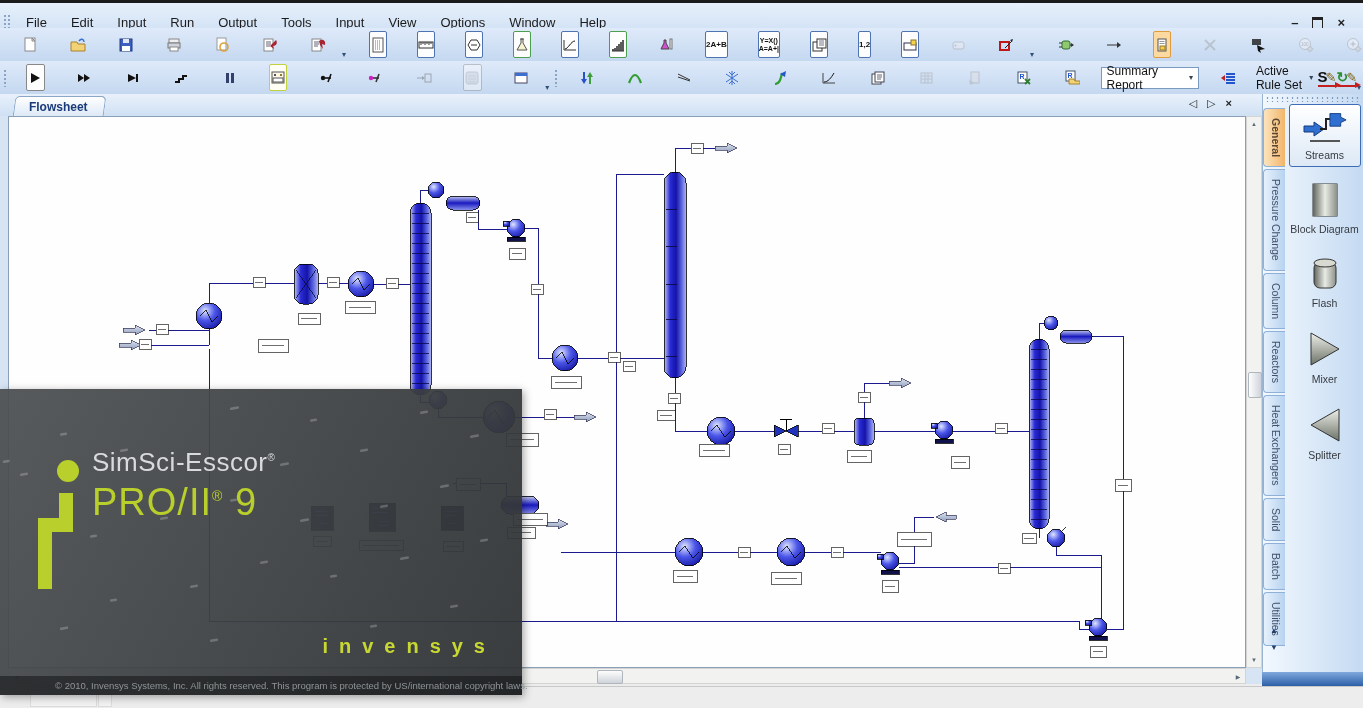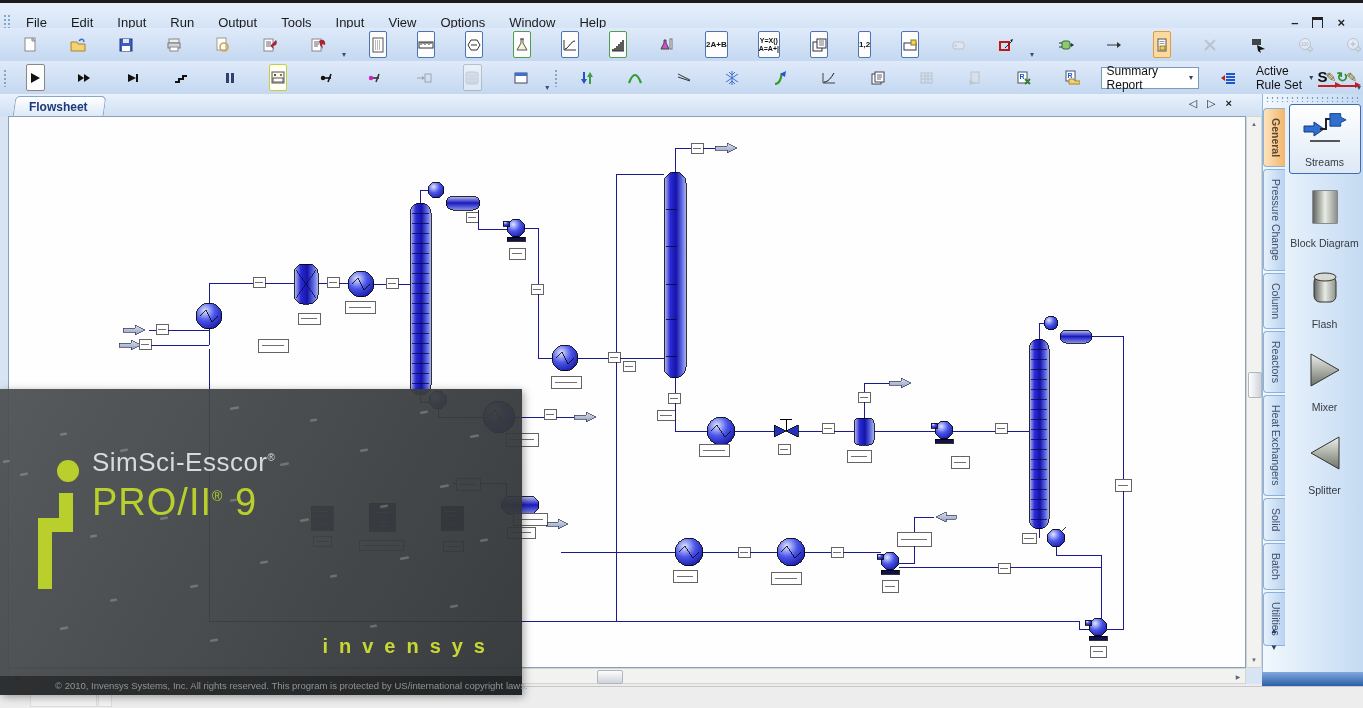--- a/index.html
+++ b/index.html
@@ -71,21 +71,21 @@
     background-image:radial-gradient(#7d9cc0 1px,transparent 1.2px);background-size:5px 4px;}
   .pal-tabs{position:absolute;left:0;top:14px;width:22px;display:flex;flex-direction:column;gap:2px;}
   .pal-tab{writing-mode:vertical-rl;font-size:10.5px;color:#44506b;padding:9px 3px;
     background:linear-gradient(90deg,#e6f1fc,#b7d2ef);border:1px solid #8fb0d8;border-right:none;
     border-radius:4px 0 0 4px;text-align:center;}
   .pal-tab.active{background:linear-gradient(90deg,#fce4bd,#f2b56a);color:#5a4632;font-weight:bold;}
   .pal-items{position:absolute;left:24px;top:10px;width:75px;display:flex;flex-direction:column;align-items:center;}
   .pal-item{width:70px;display:flex;flex-direction:column;align-items:center;padding:5px 0;margin-bottom:9px;
     border:1px solid transparent;border-radius:3px;}
   .pal-item.selected{border-color:#3f6db5;background:linear-gradient(#ffffff,#dde9f6);}
-  .pal-label{font-size:10.5px;color:#353a40;text-align:center;line-height:12px;margin-top:12px;}
+  .pal-label{font-size:10.5px;color:#353a40;text-align:center;line-height:12px;margin-top:5px;}
   .pal-scroll{position:absolute;left:4px;bottom:20px;width:14px;display:flex;flex-direction:column;gap:8px;
     font-size:8px;color:#23406b;align-items:center;}
   .pal-strip{position:absolute;left:1262px;top:672px;width:101px;height:14px;
     background:linear-gradient(#7fa8dc,#2d5fa8);}
   
   .statusbar{position:absolute;left:0;top:686px;width:1363px;height:22px;background:#ededed;border-top:1px solid #c8c8c8;}
   .ghostbox{position:absolute;top:3px;height:15px;border:1px solid #dcdcdc;background:#f2f2f2;}
   
   .splash{position:absolute;left:0;top:389px;width:522px;height:306px;
     background:linear-gradient(120deg,rgba(77,80,82,.94),rgba(47,50,52,.95));

